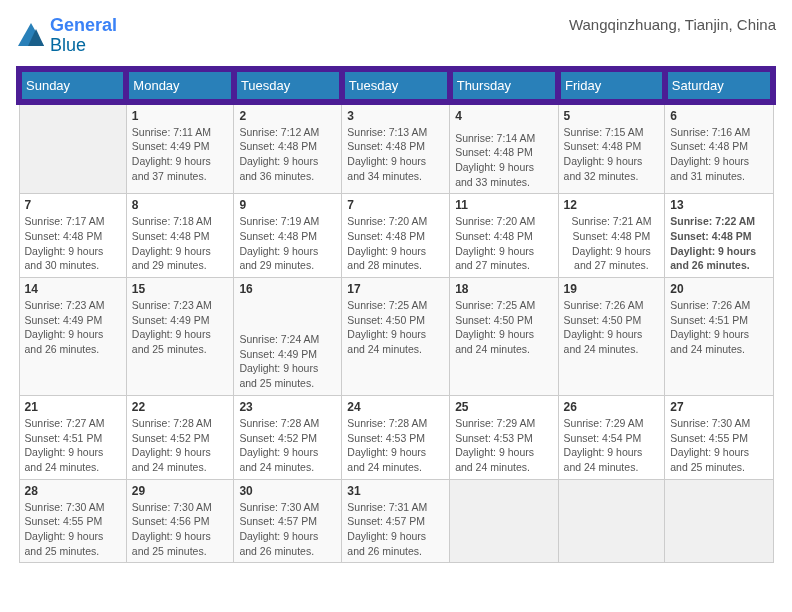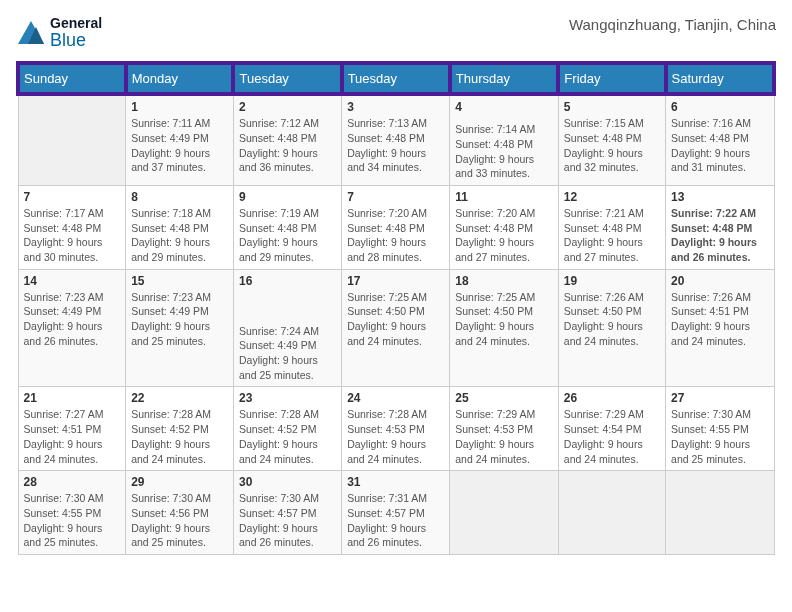--- a/index.html
+++ b/index.html
@@ -19,23 +19,23 @@
     .logo {
       display: flex;
       align-items: center;
     }
     .logo-text {
       display: flex;
       flex-direction: column;
       line-height: 1.1;
     }
     .logo-general {
-      font-size: 14px;
+      font-size: 18px;
       font-weight: bold;
-      color: #0f172a;
+      color: #3b82f6;
     }
     .logo-blue {
       font-size: 18px;
       font-weight: normal;
       color: #0369a1;
     }
     .logo-icon {
       width: 30px;
       height: 30px;
       margin-right: 4px;
@@ -57,21 +57,21 @@
       border-collapse: collapse;
       font-size: 11px;
     }
     .calendar-table th {
       background-color: #2980b9;
       color: #fff;
       padding: 6px 4px;
       text-align: left;
       font-size: 13px;
       font-weight: normal;
-      border: 4px solid #4c1d95;
+      border: 6px solid #4c1d95;
     }
     .calendar-table td {
       border: 1px solid #ccc;
       vertical-align: top;
       padding: 4px 5px;
       width: 113px;
       min-height: 80px;
       background: #fff;
     }
     .calendar-table tr:nth-child(odd) td {
@@ -204,21 +204,21 @@
         </td>
         <td>
           <span class="day-number">11</span>
           <div class="day-info" style="white-space: pre-line;">Sunrise: 7:20 AM
 Sunset: 4:48 PM
 Daylight: 9 hours
 and 27 minutes.</div>
         </td>
         <td>
           <span class="day-number">12</span>
-          <div class="day-info" style="white-space: pre-line;">Sunrise: 7:21 AM
+          <div class="day-info" style="white-space: pre-line; text-align: center;">Sunrise: 7:21 AM
 Sunset: 4:48 PM
 Daylight: 9 hours
 and 27 minutes.</div>
         </td>
         <td>
           <span class="day-number">13</span>
           <div class="day-info" style="white-space: pre-line; font-weight: bold;">Sunrise: 7:22 AM
 Sunset: 4:48 PM
 Daylight: 9 hours
 and 26 minutes.</div>

